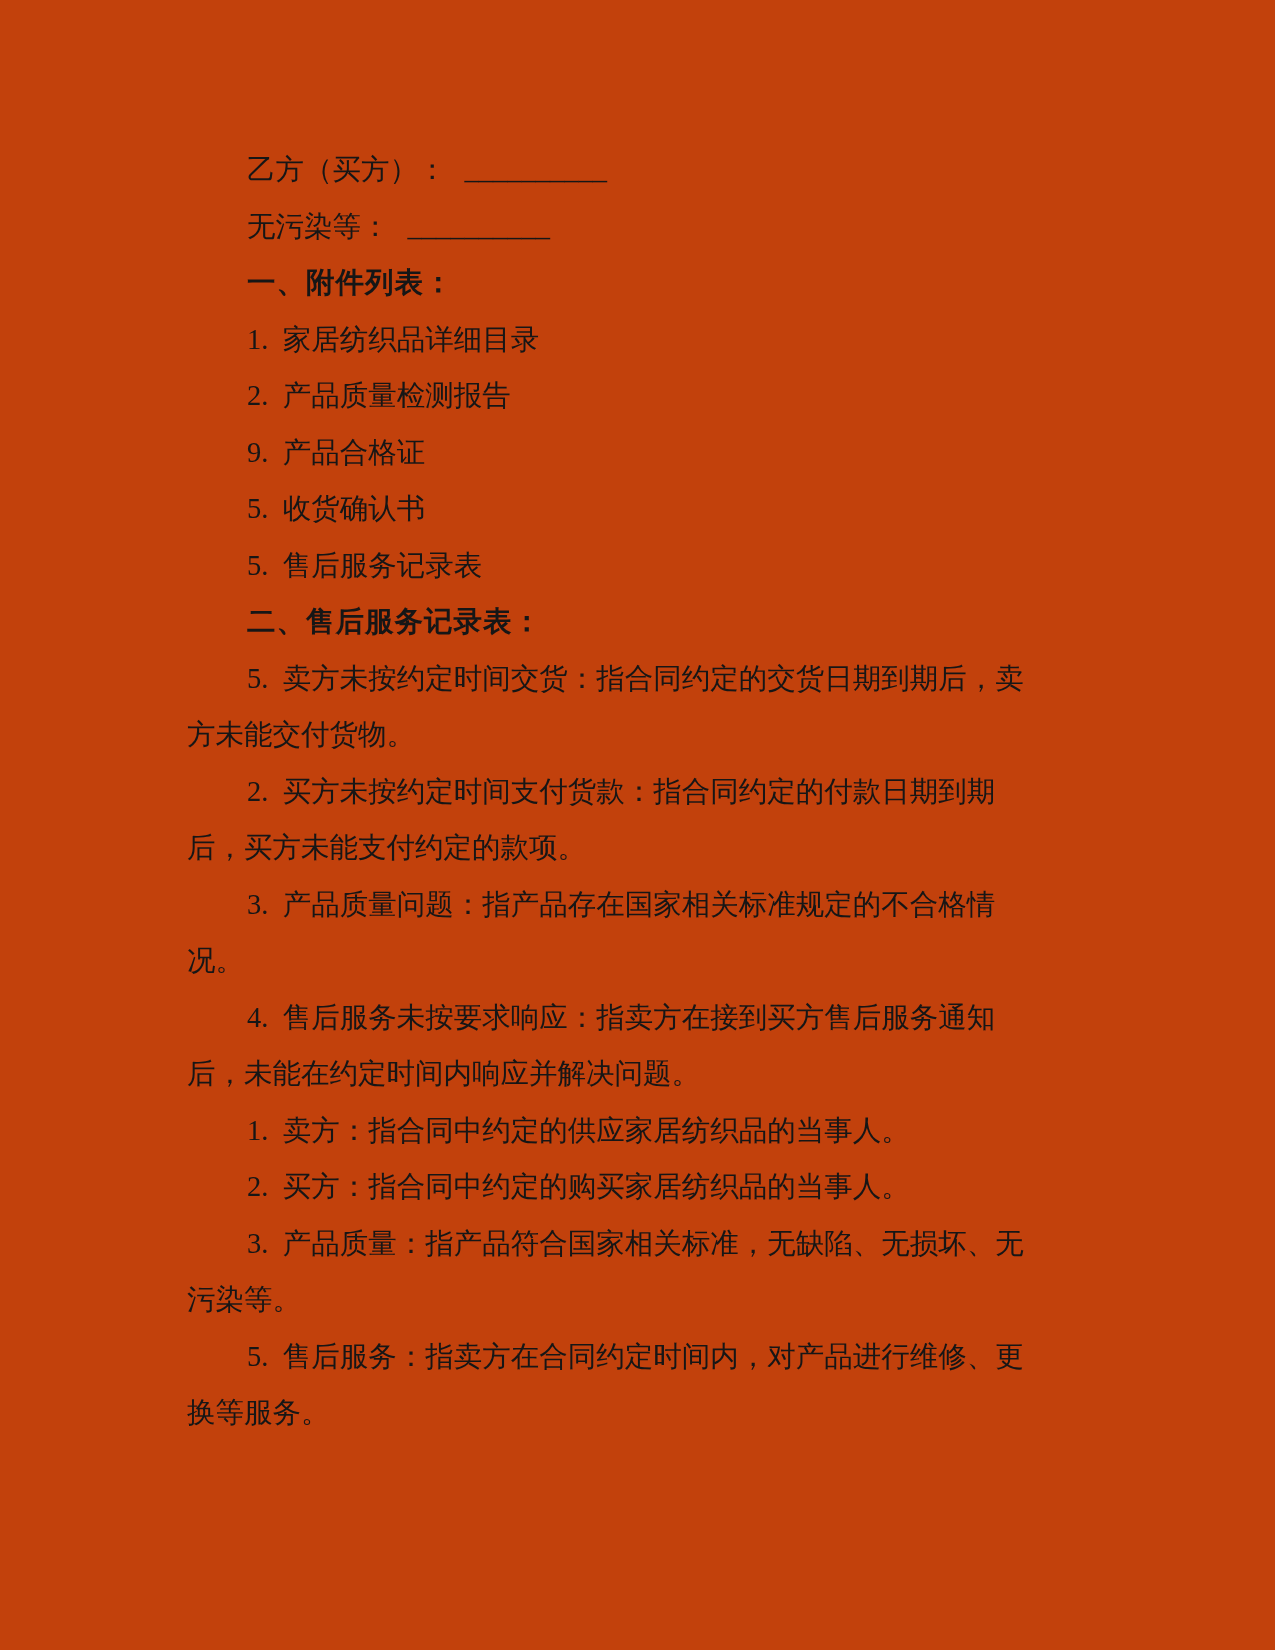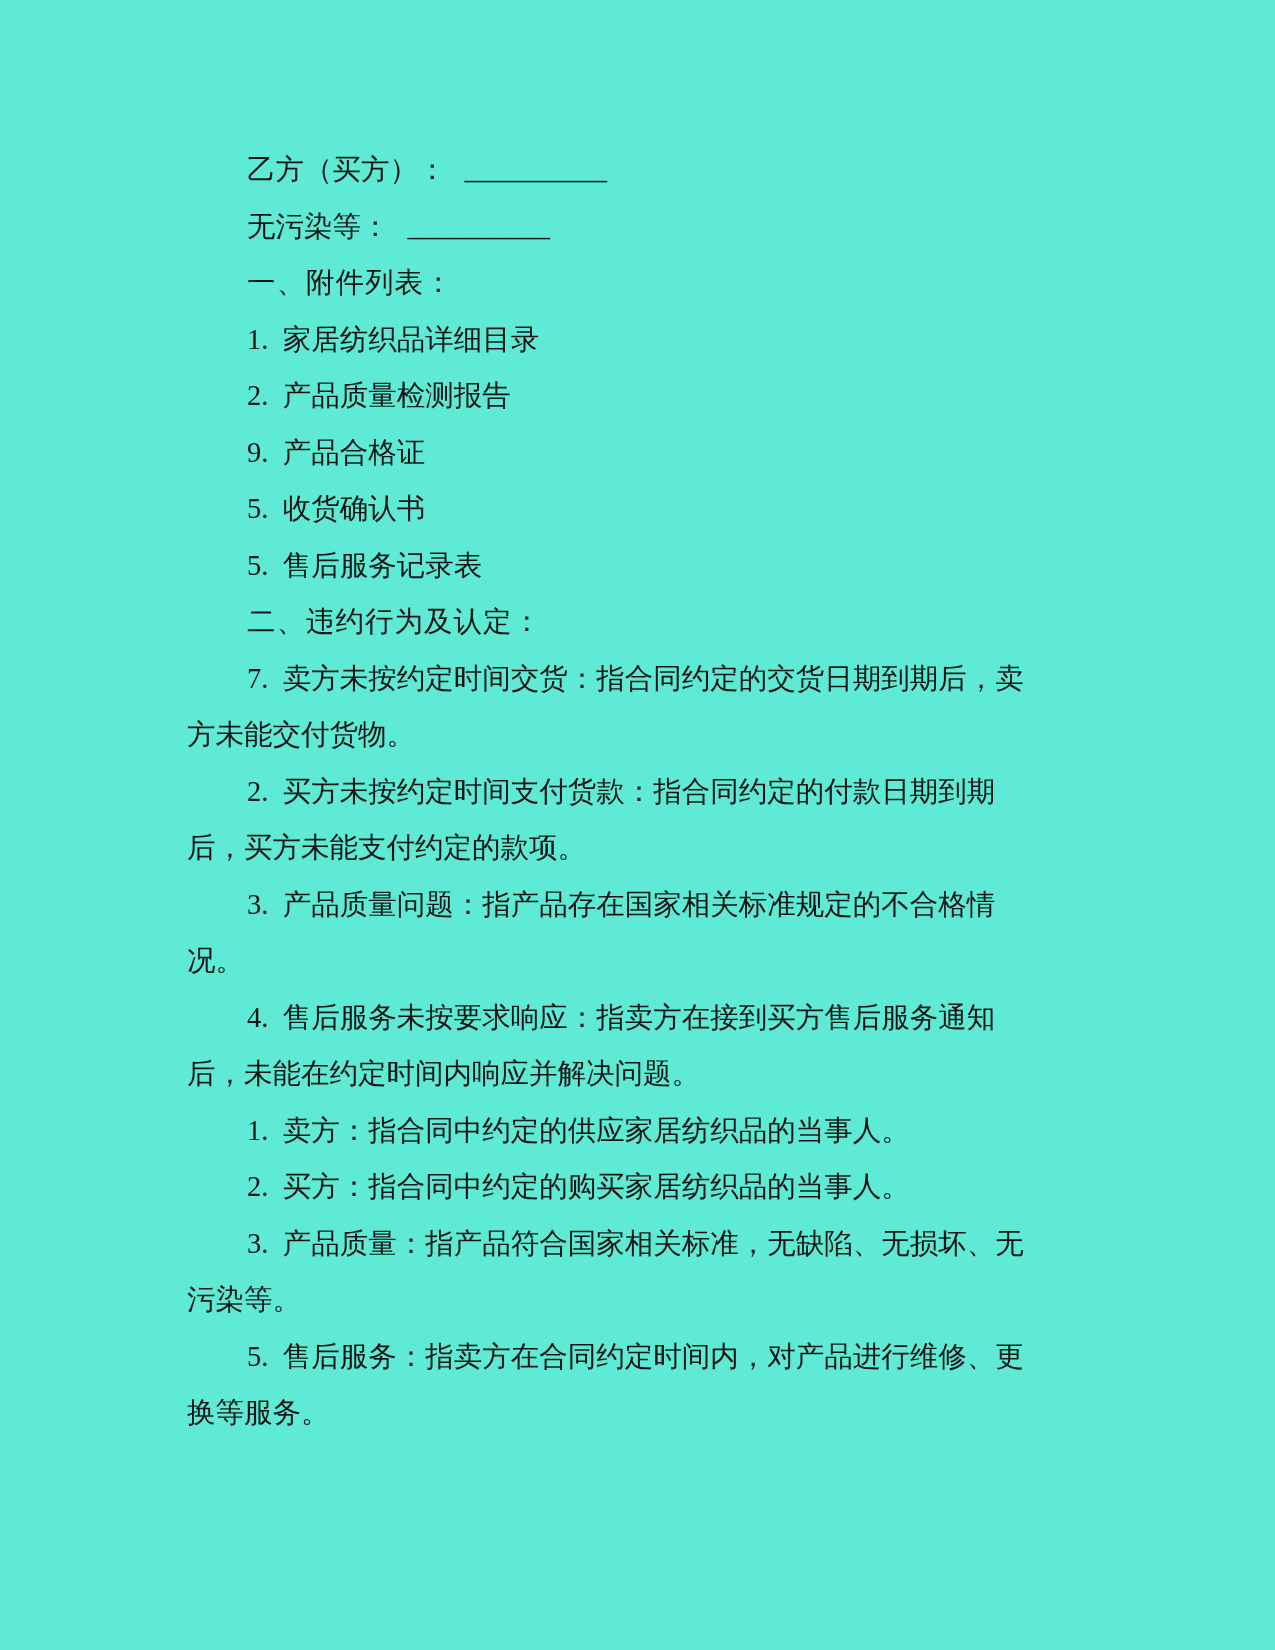--- a/index.html
+++ b/index.html
@@ -4,41 +4,41 @@
 <style>
   html, body {
     margin: 0;
     padding: 0;
     background: #ffffff;
   }
   .page {
     position: relative;
     width: 1275px;
     height: 1650px;
-    background: #5eead4;
+    background: #c2410c;
     overflow: hidden;
   }
   .doc {
     position: absolute;
     left: 187px;
     top: 142px;
     width: 862px;
     color: #161616;
     font-family: "Liberation Serif", "DejaVu Serif", serif;
     font-size: 28.5px;
     line-height: 56.5px;
   }
   .doc p {
     margin: 0;
     padding: 0;
     text-indent: 60px;
     white-space: pre-wrap;
   }
   .doc p.heading {
-    font-weight: normal;
+    font-weight: bold;
     font-family: "DejaVu Sans", "Liberation Sans", sans-serif;
     letter-spacing: 1px;
   }
   .field-blank {
     margin-left: 18px;
     letter-spacing: 0;
   }
 </style>
 </head>
 <body>
@@ -50,22 +50,22 @@
 
     <p><span>无污染等：</span><span class="field-blank">__________</span></p>
 
     <p class="heading">一、附件列表：</p>
     <p>1.  家居纺织品详细目录</p>
     <p>2.  产品质量检测报告</p>
     <p>9.  产品合格证</p>
     <p>5.  收货确认书</p>
     <p>5.  售后服务记录表</p>
 
-    <p class="heading">二、违约行为及认定：</p>
-    <p>7.  卖方未按约定时间交货：指合同约定的交货日期到期后，卖方未能交付货物。</p>
+    <p class="heading">二、售后服务记录表：</p>
+    <p>5.  卖方未按约定时间交货：指合同约定的交货日期到期后，卖方未能交付货物。</p>
     <p>2.  买方未按约定时间支付货款：指合同约定的付款日期到期后，买方未能支付约定的款项。</p>
     <p>3.  产品质量问题：指产品存在国家相关标准规定的不合格情况。</p>
     <p>4.  售后服务未按要求响应：指卖方在接到买方售后服务通知后，未能在约定时间内响应并解决问题。</p>
 
     <p>1.  卖方：指合同中约定的供应家居纺织品的当事人。</p>
     <p>2.  买方：指合同中约定的购买家居纺织品的当事人。</p>
     <p>3.  产品质量：指产品符合国家相关标准，无缺陷、无损坏、无污染等。</p>
     <p>5.  售后服务：指卖方在合同约定时间内，对产品进行维修、更换等服务。</p>
 
   </div>

